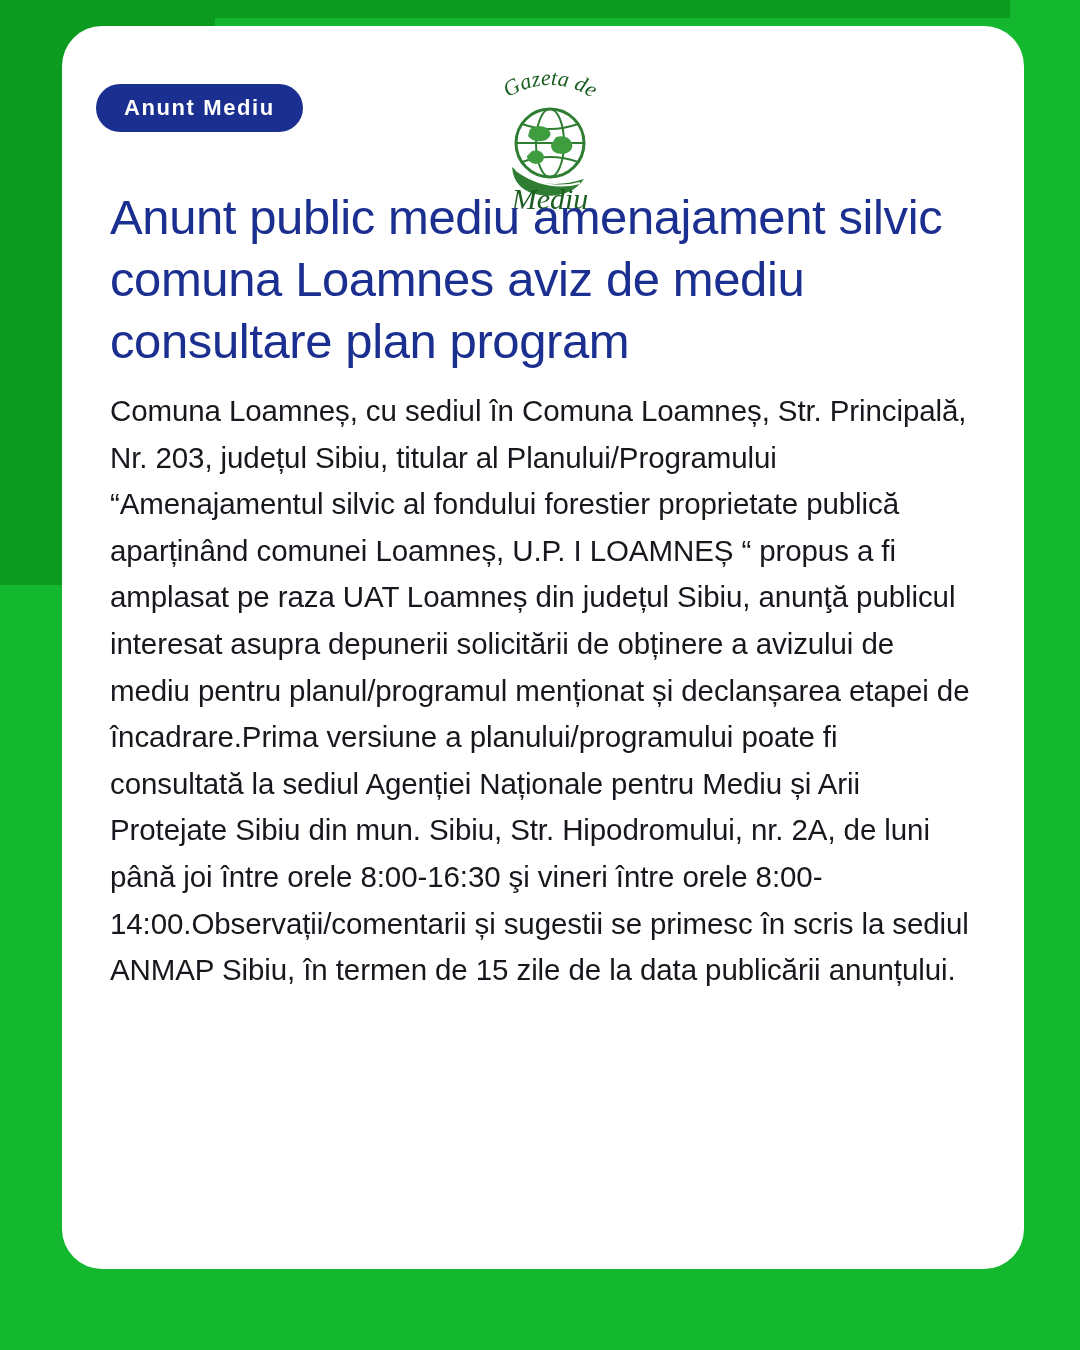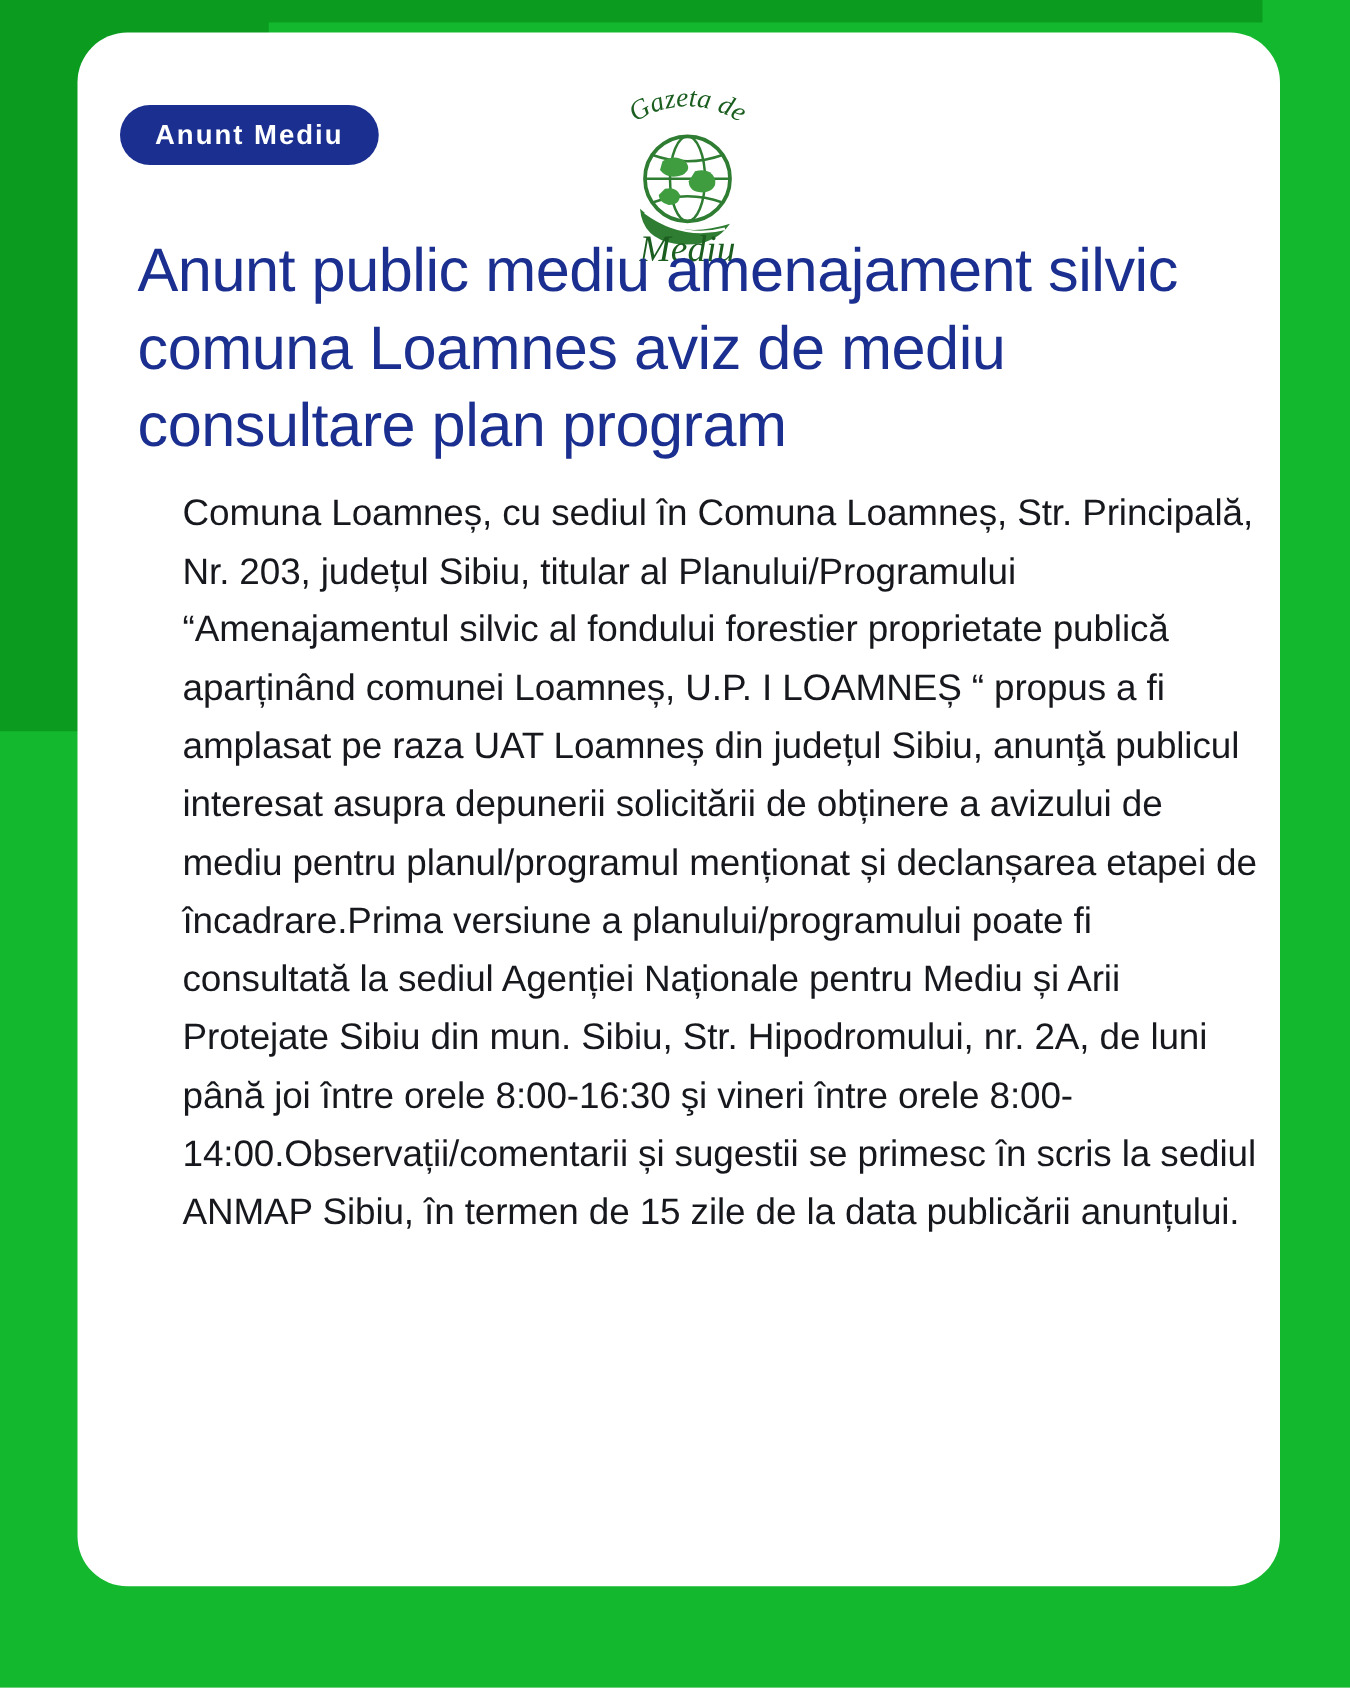--- a/index.html
+++ b/index.html
@@ -109,21 +109,20 @@
   .body-text {
     position: absolute;
     left: 48px;
     top: 362px;
     width: 860px;
     color: #16181d;
     font-size: 29.5px;
     line-height: 1.58;
     letter-spacing: -0.1px;
     text-align: left;
-    margin-left: 36px;
   }
 </style>
 </head>
 <body>
 
 <div class="bg-root">
   <div class="bg-dark-left"></div>
   <div class="bg-dark-top"></div>
   <div class="bg-dark-topblock"></div>
 </div>

